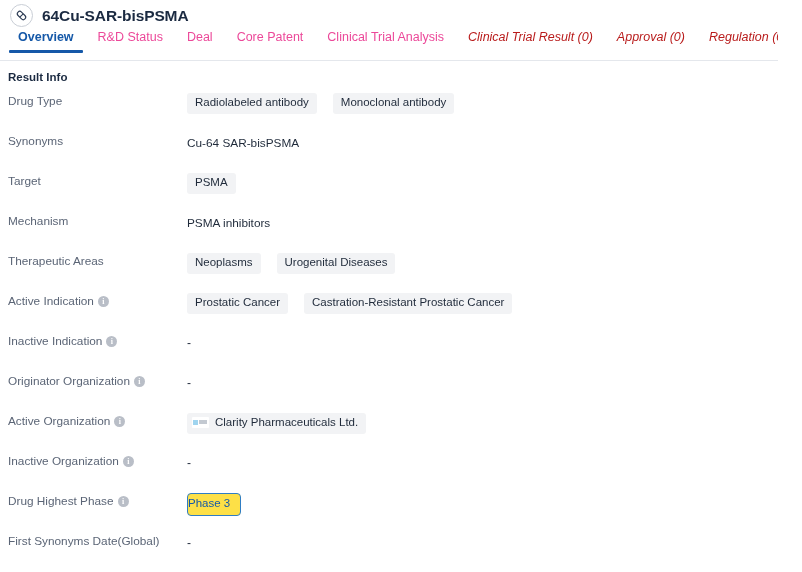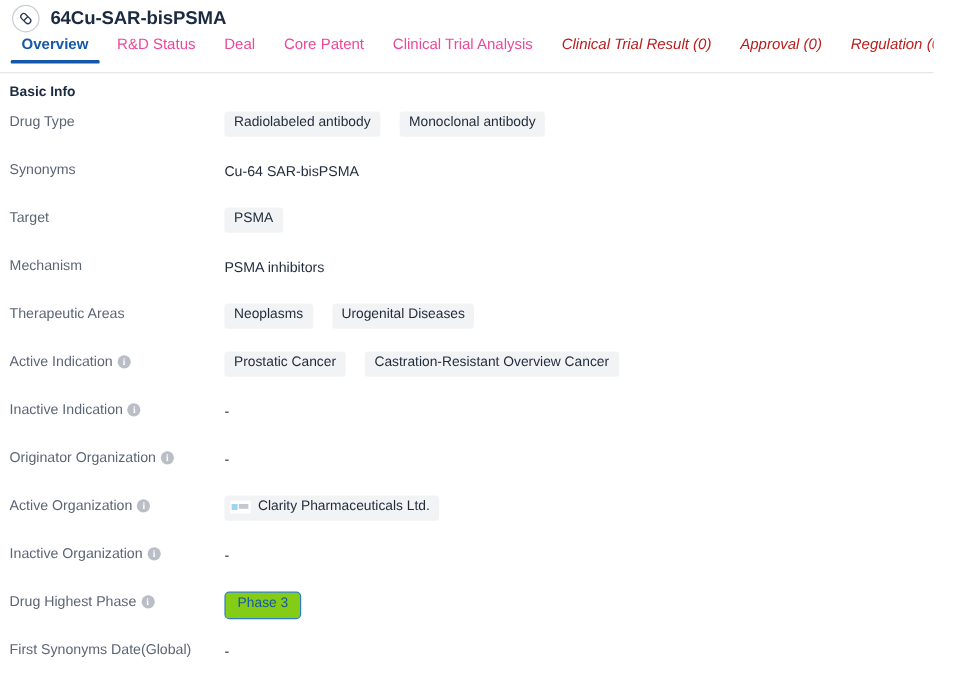--- a/index.html
+++ b/index.html
@@ -168,23 +168,23 @@
   .org-logo .sq2 {
     position: absolute; left: 7px; top: 3px;
     width: 8px; height: 4px; background: #c3c9d1;
   }
 
   .phase-badge {
     display: inline-block;
     border: 1px solid #2f7dc4;
     border-radius: 4px;
     color: #1558a8;
-    background: #84cc16;
+    background: #fde047;
     font-size: 11.5px;
-    padding: 4px 10px 5px 10px;
+    padding: 4px 10px 5px 0;
     line-height: 1;
     cursor: pointer;
   }
 
   .dash { color: #1f2a3a; font-size: 12px; line-height: 1; }
 </style>
 </head>
 <body>
 
 <div class="page">
@@ -207,21 +207,21 @@
     <div class="tab">Deal</div>
     <div class="tab">Core Patent</div>
     <div class="tab">Clinical Trial Analysis</div>
     <div class="tab disabled">Clinical Trial Result (0)</div>
     <div class="tab disabled">Approval (0)</div>
     <div class="tab disabled">Regulation (0)</div>
   </div>
 
   <div class="content">
 
-    <div class="section-title">Basic Info</div>
+    <div class="section-title">Result Info</div>
 
     <div class="row">
       <div class="row-label">
         <span>Drug Type</span>
       </div>
       <div class="row-value">
         <span class="chip">Radiolabeled antibody</span>
         <span class="chip">Monoclonal antibody</span>
       </div>
     </div>
@@ -259,21 +259,21 @@
       </div>
     </div>
 
     <div class="row">
       <div class="row-label">
         <span>Active Indication</span>
         <span class="info-icon">i</span>
       </div>
       <div class="row-value">
         <span class="chip">Prostatic Cancer</span>
-        <span class="chip">Castration-Resistant Overview Cancer</span>
+        <span class="chip">Castration-Resistant Prostatic Cancer</span>
       </div>
     </div>
 
     <div class="row">
       <div class="row-label">
         <span>Inactive Indication</span>
         <span class="info-icon">i</span>
       </div>
       <div class="row-value plain dash">-</div>
     </div>

